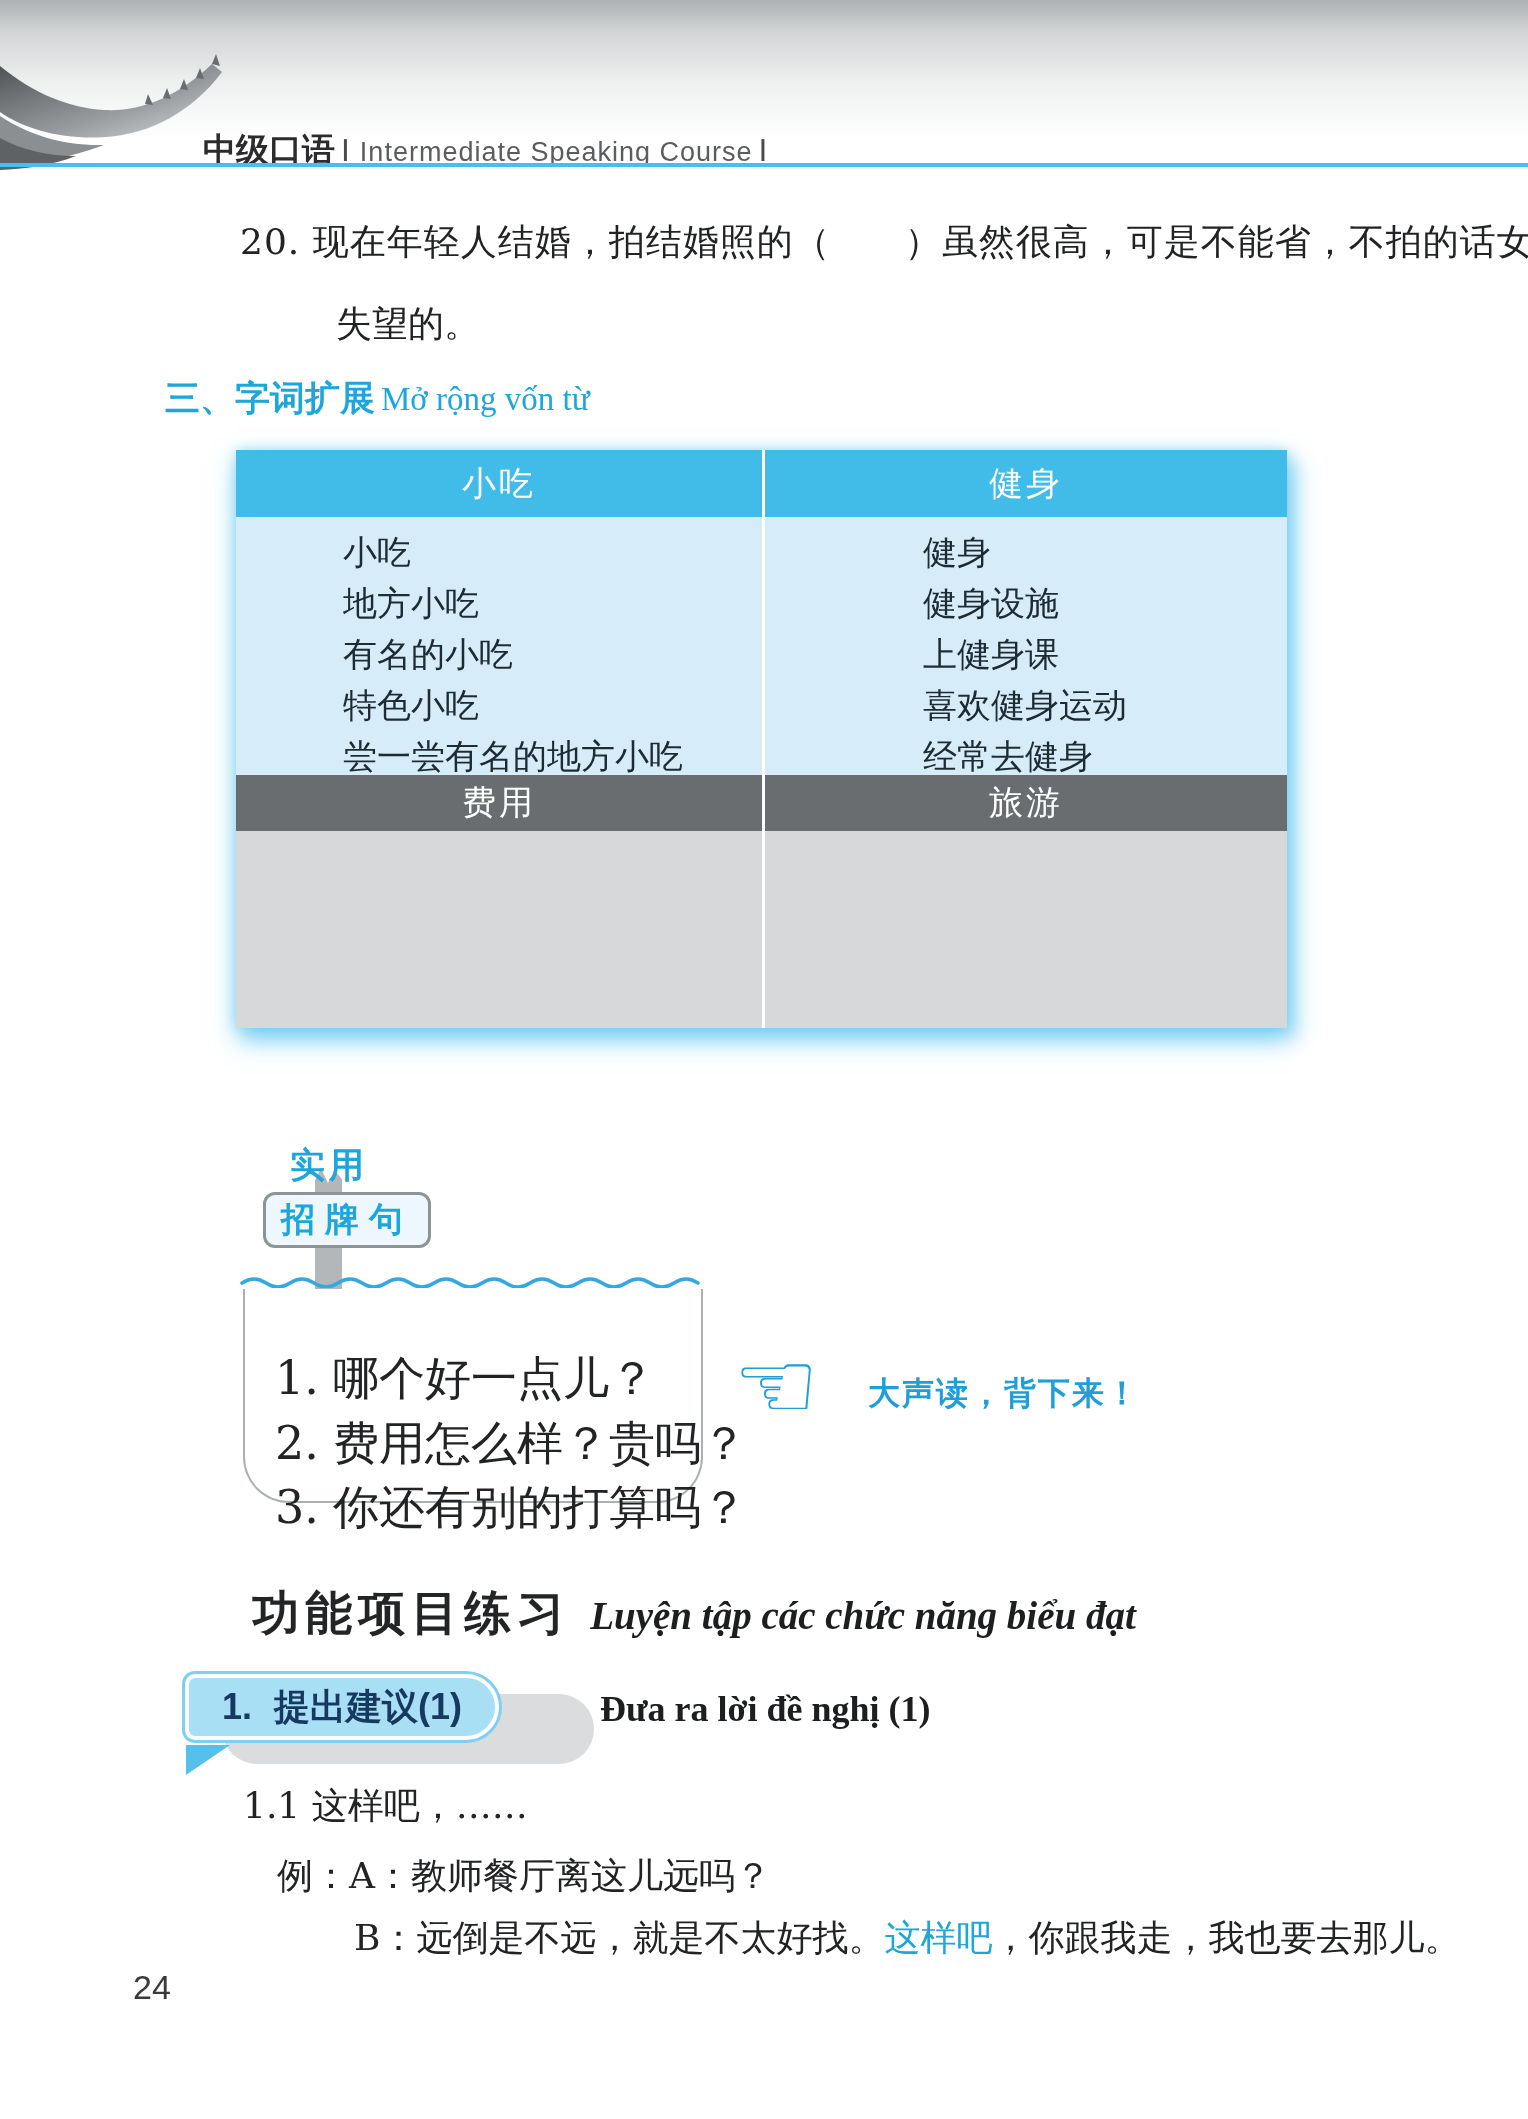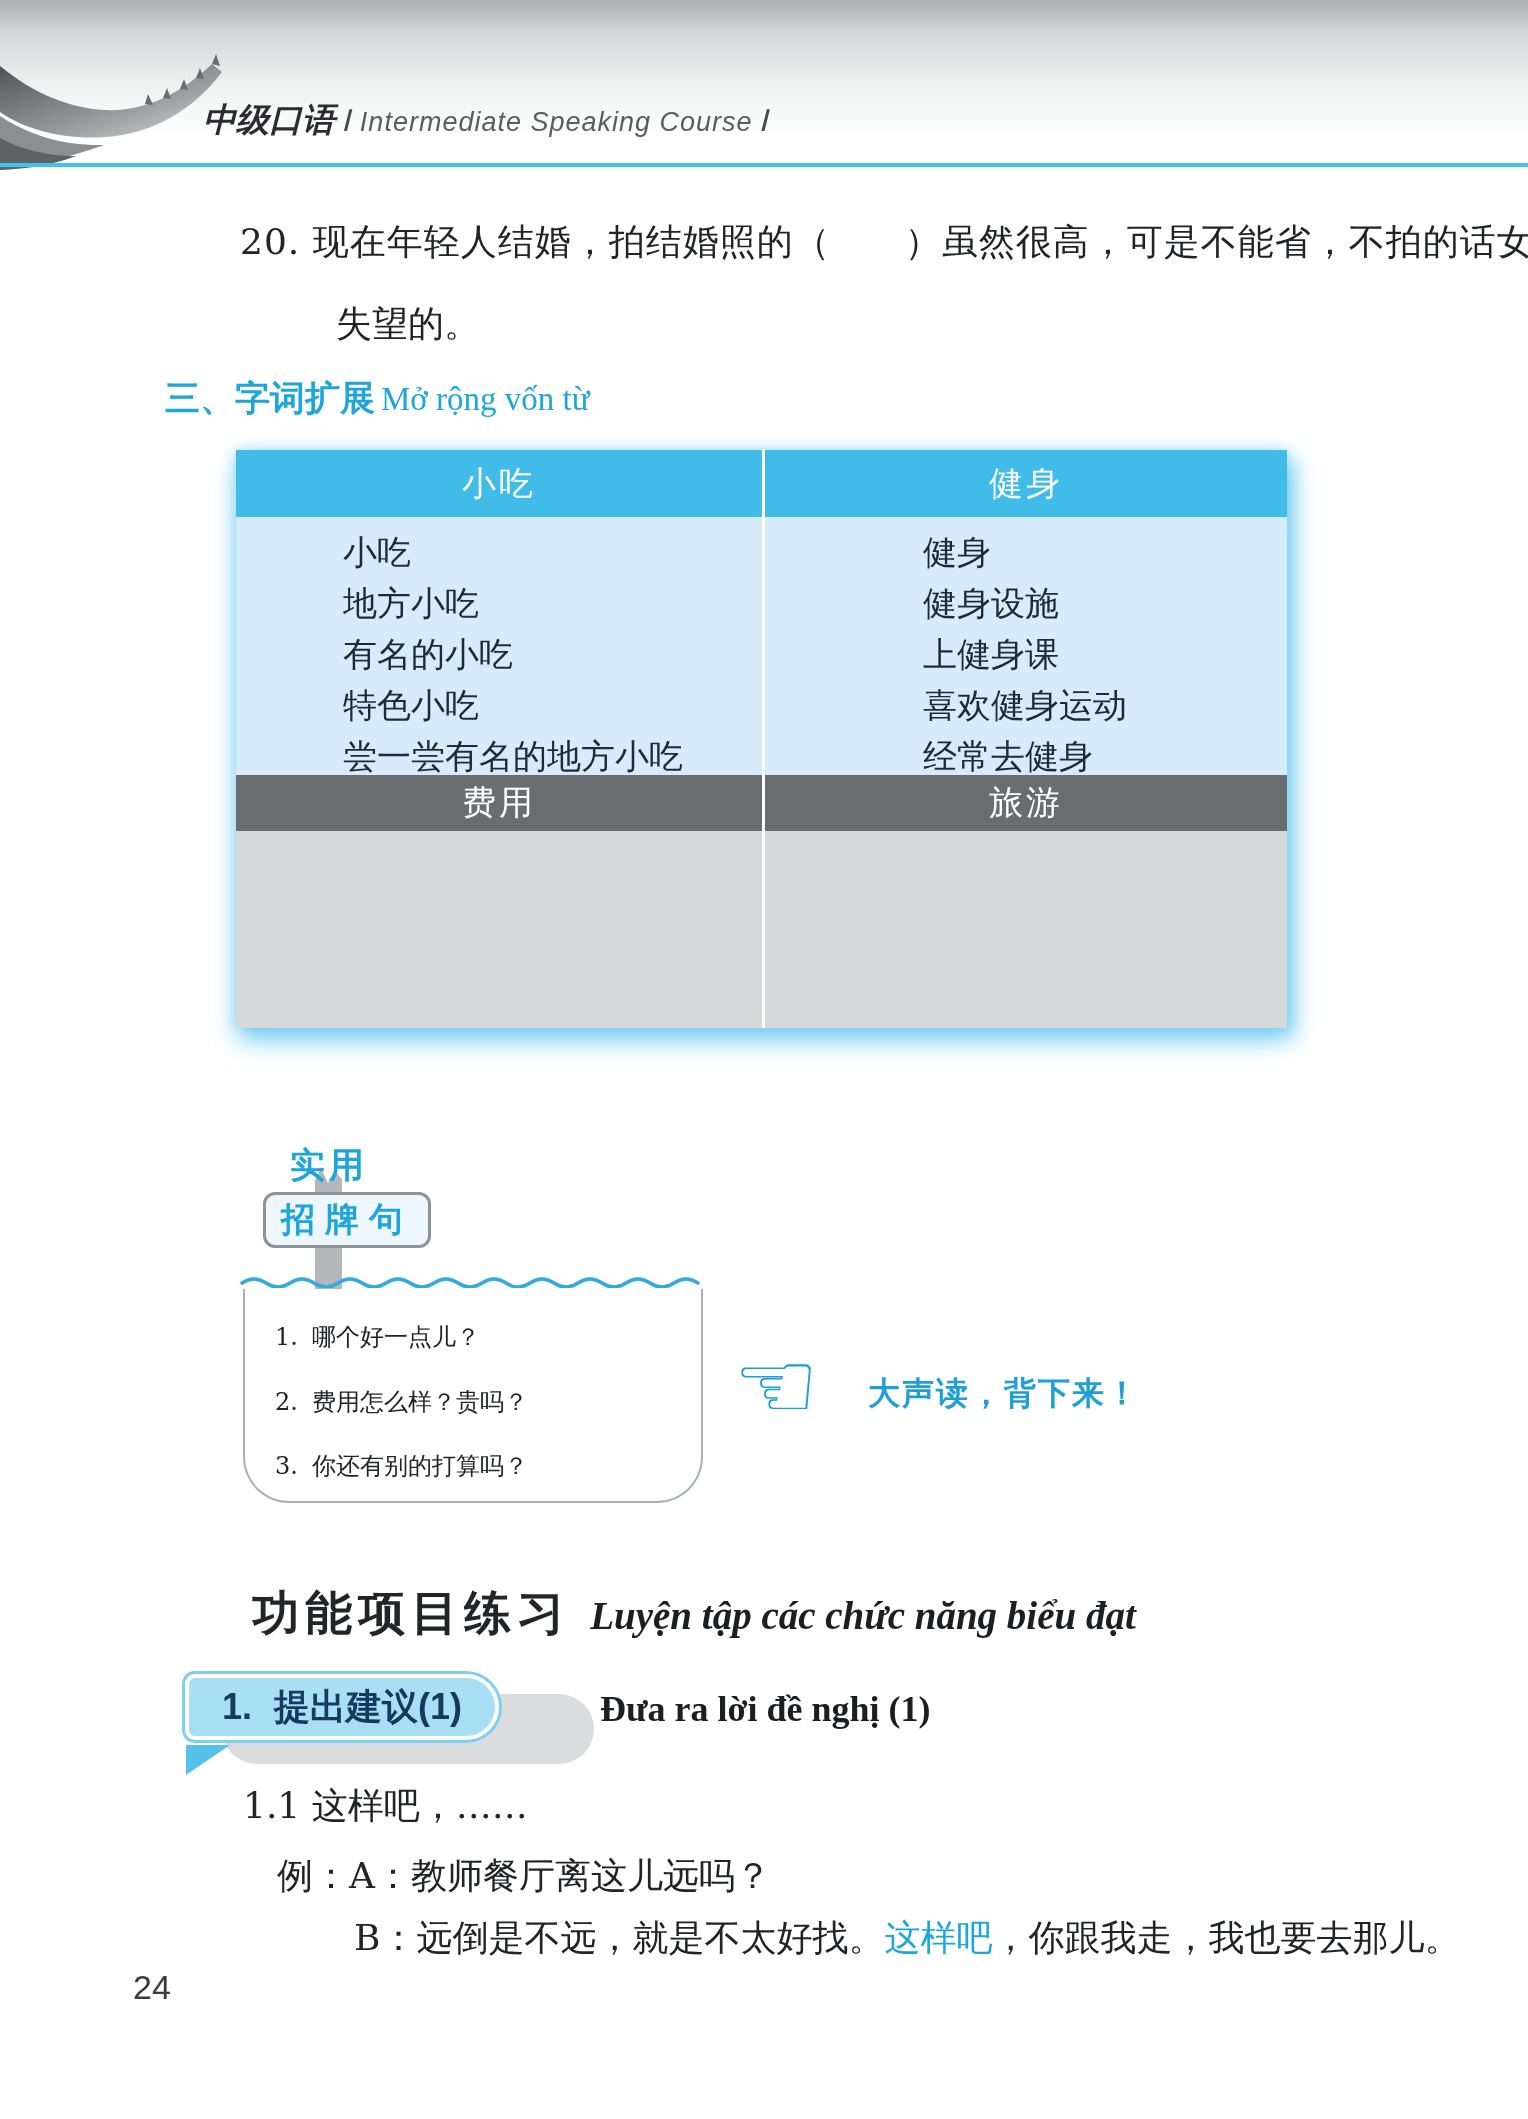--- a/index.html
+++ b/index.html
@@ -3,21 +3,21 @@
 <meta charset="utf-8">
 <style>
   html,body{margin:0;padding:0;background:#ffffff;}
   #page{position:relative;width:1528px;height:2119px;background:#ffffff;overflow:hidden;
         font-family:"DejaVu Serif", serif;color:#222325;}
 
   
   .header-band{position:absolute;left:0;top:0;width:1528px;height:150px;
     background:linear-gradient(180deg,#aeb1b3 0%,#d3d5d6 22%,#eef0f0 55%,#ffffff 92%);}
   .roof{position:absolute;left:0;top:42px;}
-  .header-title{position:absolute;left:203px;top:98px;white-space:nowrap;font-style:italic;}
+  .header-title{position:absolute;left:203px;top:128px;white-space:nowrap;}
   .ht-zh{font-family:"DejaVu Serif",serif;font-weight:bold;font-size:33px;color:#2c2c2e;}
   .ht-bar{font-family:"Liberation Sans",sans-serif;font-size:30px;color:#4a4a4c;margin:0 10px 0 6px;}
   .ht-en{font-family:"Liberation Sans",sans-serif;font-size:27px;color:#5a5c5e;letter-spacing:1px;}
   .header-rule{position:absolute;left:0;top:163px;width:1528px;height:4px;background:#3fc2ed;}
 
   
   .ex20-l1{position:absolute;left:240px;top:218px;font-size:36px;letter-spacing:1px;white-space:nowrap;}
   .ex20-l2{position:absolute;left:336px;top:300px;font-size:36px;}
 
   
@@ -43,21 +43,21 @@
   .post{position:absolute;left:315px;top:1168px;width:27px;height:124px;background:#b4b7b9;
     clip-path:polygon(0 10%,22% 0,48% 12%,72% 2%,100% 9%,100% 100%,0 100%);}
   .tag-top{position:absolute;left:290px;top:1142px;font-family:"Liberation Sans",sans-serif;
     font-weight:bold;font-size:35px;color:#1ea6da;letter-spacing:4px;}
   .sign{position:absolute;left:263px;top:1192px;width:162px;height:50px;background:#edf7fd;
     border:3px solid #8d9497;border-radius:12px;display:flex;align-items:center;justify-content:center;
     font-family:"Liberation Sans",sans-serif;font-weight:bold;font-size:34px;color:#1ea6da;letter-spacing:10px;}
   .wave{position:absolute;left:240px;top:1272px;}
   .phrase-box{position:absolute;left:243px;top:1289px;width:456px;height:212px;background:#ffffff;
     border:2px solid #abb0b3;border-top:none;border-radius:0 0 46px 46px;}
-  .phrase{position:absolute;left:30px;font-size:24px;color:#222325;white-space:nowrap;}
+  .phrase{position:absolute;left:30px;font-size:46px;color:#222325;white-space:nowrap;margin-top:27px;}
   .phrase .pn{margin-right:14px;}
   .hand{position:absolute;left:733px;top:1338px;font-family:"DejaVu Sans",sans-serif;
     font-size:96px;line-height:96px;color:#1f9ed8;}
   .slogan{position:absolute;left:868px;top:1372px;font-family:"Liberation Sans",sans-serif;
     font-weight:bold;font-size:32px;color:#1f9ed8;letter-spacing:2px;}
 
   
   .fp-title{position:absolute;left:0;top:1582px;width:1388px;text-align:center;white-space:nowrap;}
   .fp-zh{font-family:"DejaVu Serif",serif;font-weight:bold;font-size:47px;color:#232426;letter-spacing:6px;}
   .fp-vi{font-family:"Liberation Serif",serif;font-weight:bold;font-style:italic;font-size:39px;color:#1d1e20;margin-left:20px;}

